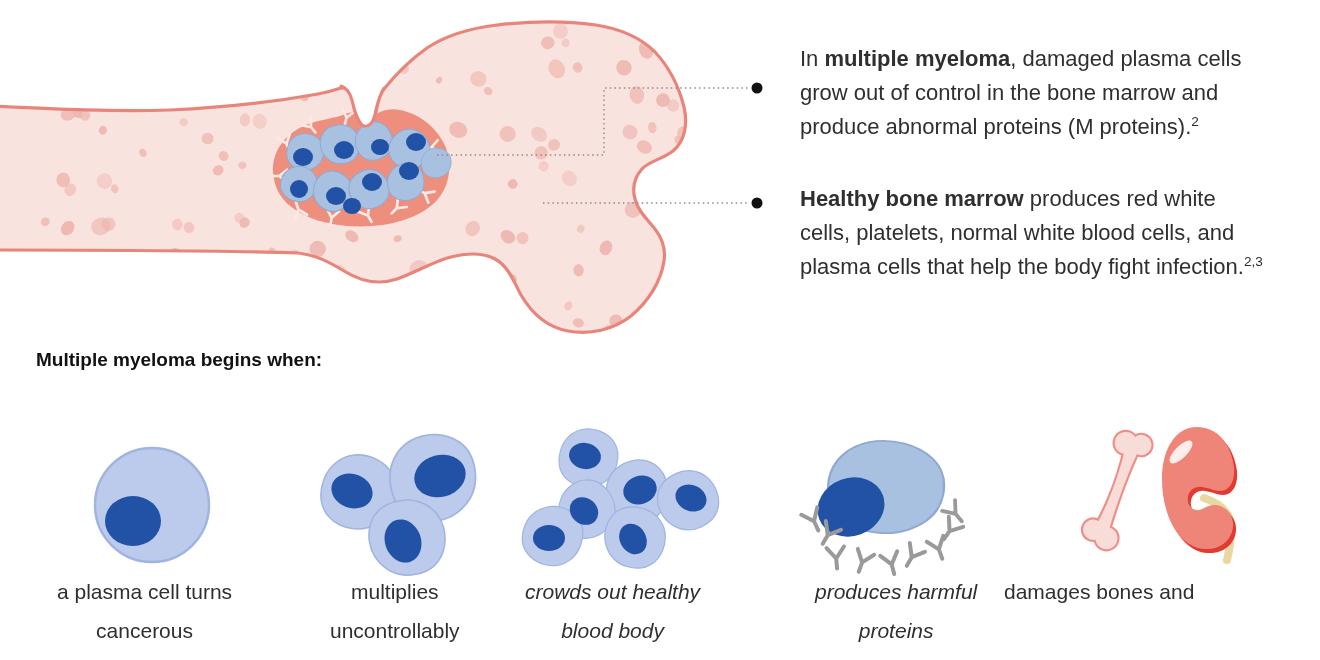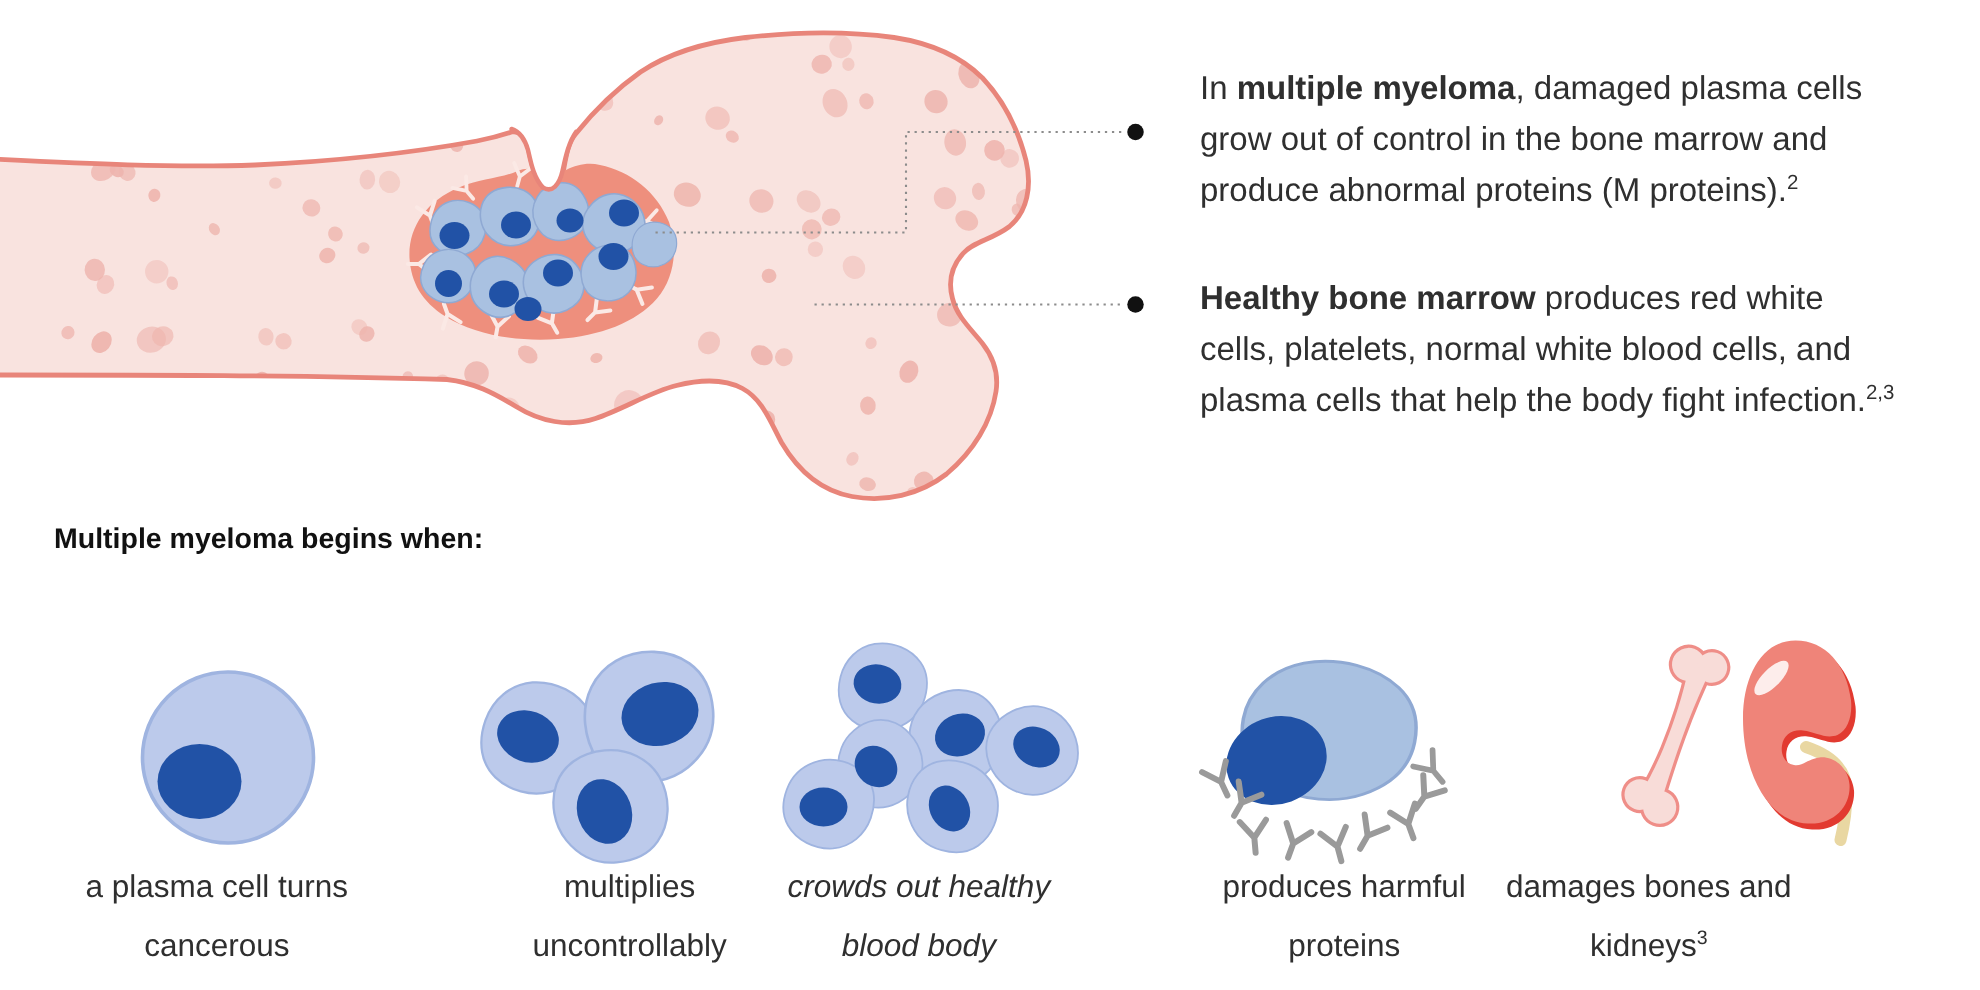--- a/index.html
+++ b/index.html
@@ -8,23 +8,23 @@
   #art{position:absolute;left:0;top:0;z-index:0;}
   .txt{position:absolute;z-index:2;color:var(--text,#2f2f2f);}
   .callout{left:800px;width:525px;font-size:22px;line-height:34px;}
   #callout-mm{top:42px;}
   #callout-healthy{top:182px;}
   .b{font-weight:bold;}
   sup{font-size:0.62em;line-height:0;vertical-align:super;}
   #heading{left:36px;top:340px;font-size:19px;line-height:40px;font-weight:bold;color:var(--heading,#111);}
   .caption{font-size:21px;line-height:39px;top:572px;text-align:center;}
   #cap-1{left:57px;}
-  #cap-2{left:330px;margin-left:25px;}
+  #cap-2{left:330px;}
   #cap-3{left:525px;font-style:italic;}
-  #cap-4{left:815px;}
+  #cap-4{left:815px;font-style:italic;}
   #cap-5{left:1004px;}
 </style>
 </head>
 <body>
 
 <div id="stage" style="--bone-fill: #f9e3df; --bone-stroke: #e8857a; --speckle: #eeb5ae; --lesion-fill: #ee8f7d; --cell-fill: #a9c1e1; --cell-stroke: #8fa9d3; --cell-fill-light: #bccaeb; --cell-stroke-light: #9fb4e0; --nucleus: #2152a6; --antibody-white: #fbe9e5; --antibody-gray: #9a9a9a; --leader: #8c8c8c; --bullet: #111111; --text: #2f2f2f; --heading: #111111; --kidney-dark: #e23a30; --kidney-main: #ef8479; --ureter: #e9d7a2; --bone-icon-fill: #f8dcd8; --bone-icon-stroke: #ef8e88;">
 
   <svg id="art" width="1320" height="660" viewBox="0 0 1320 660">
     <defs>
       <path id="bonePath" d="M -6,106
@@ -376,15 +376,14 @@
   <div class="txt caption" id="cap-3">
       <div><span>crowds out healthy</span></div>
       <div><span>blood body</span></div>
     </div>
   <div class="txt caption" id="cap-4">
       <div><span>produces harmful</span></div>
       <div><span>proteins</span></div>
     </div>
   <div class="txt caption" id="cap-5">
       <div><span>damages bones and</span></div>
-      <div><span>kidneys</span><sup>3</sup></div>
     </div>
 </div>
 
 </body></html>

